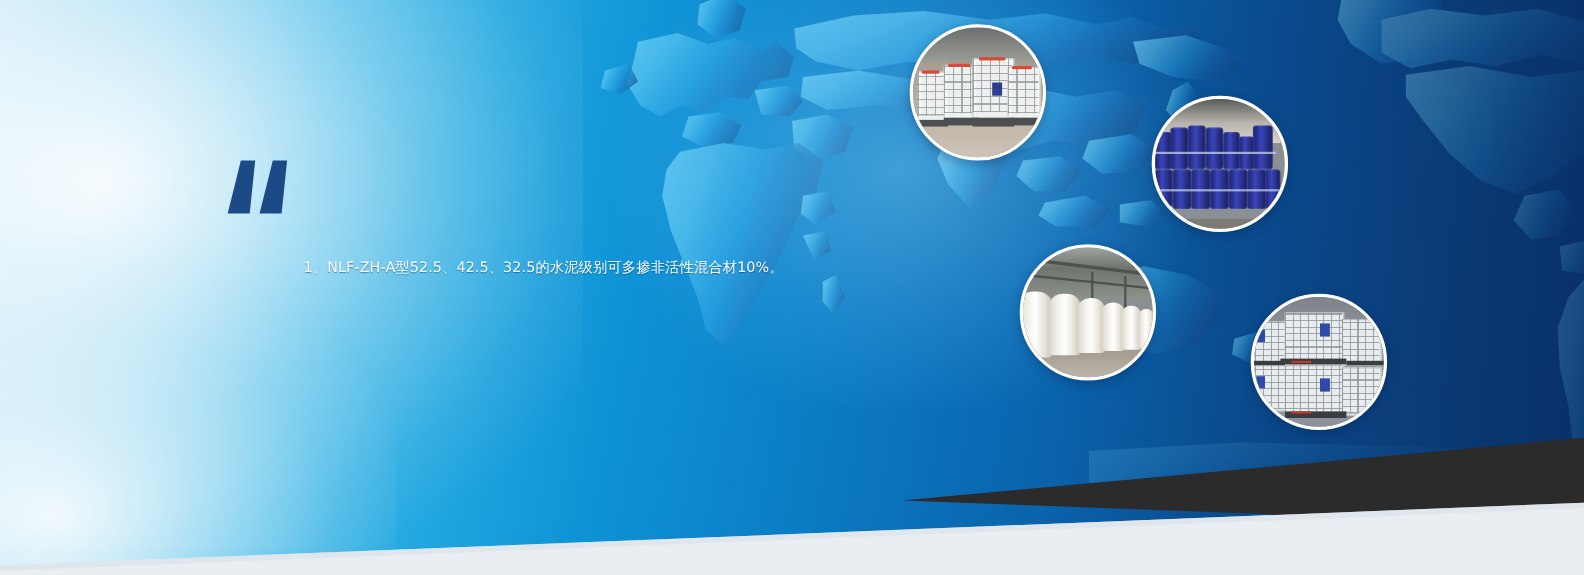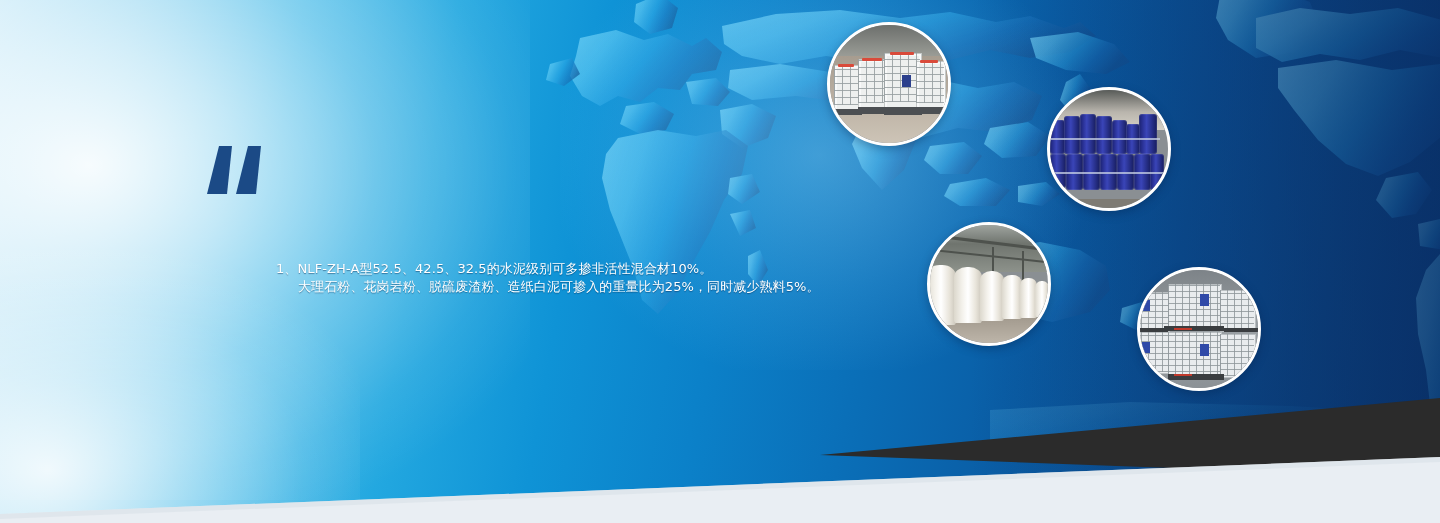--- a/index.html
+++ b/index.html
@@ -99,21 +99,21 @@
   .hl-navy{
     color:#1B3B72;
     -webkit-text-stroke:5px #ffffff;
     paint-order:stroke fill;
     text-shadow:0 2px 2px rgba(0,40,80,.30);
   }
   .hl-gap{width:54px;}
 
   
   .body-copy{
-    position:absolute;left:276px;top:260px;
+    position:absolute;left:276px;top:235px;
     width:600px;
     color:#ffffff;
     font-family:"DejaVu Sans","Liberation Sans",sans-serif;
     font-size:13px;
     line-height:18px;
     letter-spacing:.1px;
     text-shadow:0 1px 1px rgba(0,35,75,.45);
   }
   .body-copy p{margin:0;}
   .body-copy p.indent{padding-left:22px;}
@@ -274,21 +274,20 @@
   <div class="quote-mark">
     <svg viewBox="0 0 60 56" xmlns="http://www.w3.org/2000/svg">
       <path d="M2 52 L14 4 L27 4 L22 52 Z" fill="#1B4A86"></path>
       <path d="M31 52 L43 4 L56 4 L51 52 Z" fill="#1B4A86"></path>
     </svg>
   </div>
 
 
   <div class="body-copy">
     <p>1、NLF-ZH-A型52.5、42.5、32.5的水泥级别可多掺非活性混合材10%。</p>
-    <p class="indent">大理石粉、花岗岩粉、脱硫废渣粉、造纸白泥可掺入的重量比为25%，同时减少熟料5%。</p>
   </div>
 
   <div class="photo" id="photo-1">
     <div class="scene">
       <div class="sky"></div>
       <div class="ground"></div>
 
       <div class="tote" style="left:4px;top:40px;width:26px;height:46px;"></div>
       <div class="cage" style="left:4px;top:40px;width:26px;height:40px;"></div>
       <div class="tote" style="left:28px;top:34px;width:30px;height:50px;"></div>

